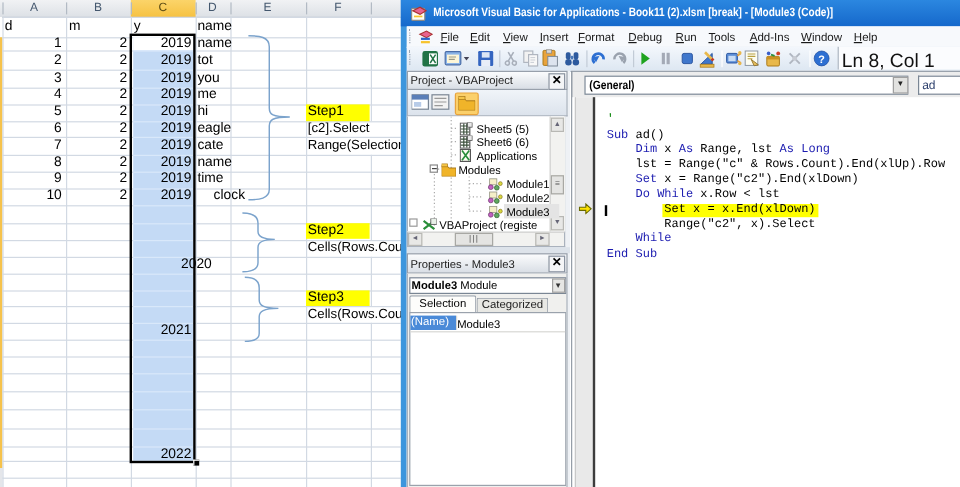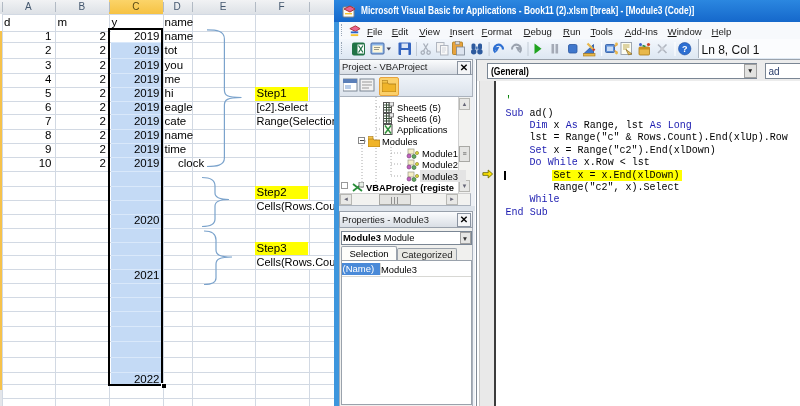--- a/index.html
+++ b/index.html
@@ -129,21 +129,21 @@
 <div class="num" style="left:113px;top:129.3px;width:46.5px;">2019</div>
 <div class="txt" style="left:164.5px;top:129.3px;">name</div>
 <div class="num" style="left:10px;top:143.3px;width:41.5px;">9</div>
 <div class="num" style="left:60px;top:143.3px;width:46px;">2</div>
 <div class="num" style="left:113px;top:143.3px;width:46.5px;">2019</div>
 <div class="txt" style="left:164.5px;top:143.3px;">time</div>
 <div class="num" style="left:10px;top:157.4px;width:41.5px;">10</div>
 <div class="num" style="left:60px;top:157.4px;width:46px;">2</div>
 <div class="num" style="left:113px;top:157.4px;width:46.5px;">2019</div>
 <div class="txt" style="left:178px;top:157.4px;">clock</div>
-<div class="num" style="left:113px;top:213.8px;width:46.5px;">2020</div>
+<div class="num" style="left:130px;top:213.8px;width:46.5px;">2020</div>
 <div class="num" style="left:113px;top:269.45px;width:46.5px;">2021</div>
 <div class="num" style="left:113px;top:373.05px;width:46.5px;">2022</div>
 <div class="ab" style="left:254.5px;top:87.3px;width:53.7px;height:13.299999999999997px;background:#ffff00;"></div>
 <div class="txt" style="left:256.5px;top:87.24999999999999px;">Step1</div>
 <div class="ab" style="left:254.5px;top:186.0px;width:53.7px;height:13.0px;background:#ffff00;"></div>
 <div class="txt" style="left:256.5px;top:185.8px;">Step2</div>
 <div class="ab" style="left:254.5px;top:242.0px;width:53.7px;height:12.900000000000006px;background:#ffff00;"></div>
 <div class="txt" style="left:256.5px;top:241.75px;">Step3</div>
 <div class="txt" style="left:256.5px;top:101.19999999999999px;font-size:11px;">[c2].Select</div>
 <div class="txt" style="left:256.5px;top:115.15px;font-size:11px;">Range(Selection</div>
@@ -271,21 +271,21 @@
       <path d="M1,1 L9.5,9.5 M9.5,1 L1,9.5"></path>
       <circle cx="5.2" cy="5.2" r="2" fill="#c8ccd4" stroke="none"></circle>
     </g>
 <rect x="335.5" y="3" width="1" height="14" fill="#fff"></rect>
 <g transform="translate(339.5,3.5)">
       <circle cx="6.2" cy="6.2" r="6.2" fill="#2d6fd2" stroke="#1a4a9e" stroke-width="0.6"></circle>
       <text x="6.2" y="9.6" font-size="9" font-family="Liberation Sans" fill="#fff" text-anchor="middle" font-weight="bold">?</text>
     </g>
 </svg>
 <div class="ab" style="left:697.5px;top:38.5px;width:102.5px;height:19.5px;background:#fbfcfe;border-left:1px solid #aab4c0;"></div>
-<div class="ab" style="left:701.5px;top:43px;font-size:12px;color:#111;">Ln 8, Col 1</div>
+<div class="ab" style="left:701.5px;top:43px;font-size:16px;color:#111;">Ln 8, Col 1</div>
 <div class="ab" style="left:339px;top:58.5px;width:136px;height:347.5px;background:#eef1f5;"></div>
 <div class="ab" style="left:339px;top:58.5px;width:134px;height:16.5px;background:linear-gradient(#fbfcfd,#d9dee5);border:1px solid #98a0ab;box-sizing:border-box;"></div>
 <div class="ab" style="left:342px;top:61px;font-size:9.4px;color:#222;">Project - VBAProject</div>
 <div class="ab" style="left:457px;top:60.5px;width:12px;height:12px;background:#f4f5f7;border:1px solid #8a93a0;font-size:10px;font-weight:bold;text-align:center;line-height:11px;color:#000;">✕</div>
 <div class="ab" style="left:339px;top:75px;width:134px;height:22px;background:linear-gradient(#f0f4f9,#dce3ec);border:1px solid #aab2bd;border-top:none;box-sizing:border-box;"></div>
 <svg class="ab" style="left:343px;top:78px;" width="66" height="17" viewBox="0 0 66 17">
     <rect x="0" y="1" width="14" height="12" fill="#fff" stroke="#7a8694"></rect>
     <rect x="0" y="1" width="14" height="4" fill="#5b7fb8"></rect>
     <rect x="2" y="7" width="6" height="4" fill="#b8cce8"></rect>
     <rect x="17" y="1" width="14" height="12" fill="#f2f2f2" stroke="#7a8694"></rect>
@@ -348,21 +348,21 @@
     <circle cx="11" cy="5" r="1.6" fill="#d8d840" stroke="#887820" stroke-width="0.6"></circle>
   </svg>
 <div class="ab" style="left:420px;top:169.5px;width:46px;height:12px;background:#e4e4e4;"></div>
 <div class="ab" style="left:422px;top:170.5px;font-size:9.4px;color:#000;white-space:nowrap;overflow:hidden;max-width:48px;">Module3</div>
 <svg class="ab" style="left:406px;top:170.5px;" width="13" height="11" viewBox="0 0 13 11">
     <rect x="2" y="1" width="6" height="5" fill="#f5efc8" stroke="#998" stroke-width="0.7"></rect>
     <circle cx="3" cy="8" r="2" fill="#c060c0" stroke="#703870" stroke-width="0.6"></circle>
     <circle cx="8" cy="8.5" r="2" fill="#60a860" stroke="#306030" stroke-width="0.6"></circle>
     <circle cx="11" cy="5" r="1.6" fill="#d8d840" stroke="#887820" stroke-width="0.6"></circle>
   </svg>
-<div class="ab" style="left:366px;top:182px;font-size:9.4px;color:#000;font-weight:bold;white-space:nowrap;overflow:hidden;max-width:104px;">VBAProject (registe</div>
+<div class="ab" style="left:366px;top:182px;font-size:9.4px;color:#000;font-weight:normal;white-space:nowrap;overflow:hidden;max-width:104px;">VBAProject (registe</div>
 <svg class="ab" style="left:352px;top:182px;" width="12" height="11" viewBox="0 0 12 11">
     <path d="M1,2 L10,9 M10,2 L1,9" stroke="#2a8e3a" stroke-width="1.8"></path>
     <rect x="7" y="0" width="5" height="5" fill="#e8f0e8" stroke="#555" stroke-width="0.7"></rect>
   </svg>
 <div class="ab" style="left:341px;top:182px;width:7px;height:7px;border:1px solid #999;background:#fff;box-sizing:border-box;"></div>
 <div class="ab" style="left:339px;top:193px;width:132px;height:12.5px;background:#f2f2f0;border:1px solid #aab2bd;border-top:1px solid #d0d0d0;box-sizing:border-box;"></div>
 <div class="ab" style="left:340px;top:194px;width:12px;height:10.5px;background:#e8e8e6;border:1px solid #b8b8b4;box-sizing:border-box;font-size:6px;text-align:center;line-height:9px;color:#667;">◄</div>
 <div class="ab" style="left:379px;top:194px;width:32px;height:10.5px;background:#e4e4e2;border:1px solid #a8a8a4;box-sizing:border-box;font-size:7px;text-align:center;line-height:9px;color:#555;letter-spacing:1px;">|||</div>
 <div class="ab" style="left:446px;top:194px;width:12px;height:10.5px;background:#e8e8e6;border:1px solid #b8b8b4;box-sizing:border-box;font-size:6px;text-align:center;line-height:9px;color:#667;">►</div>
 <div class="ab" style="left:339px;top:205.5px;width:136px;height:5.5px;background:#dde3ea;"></div>

